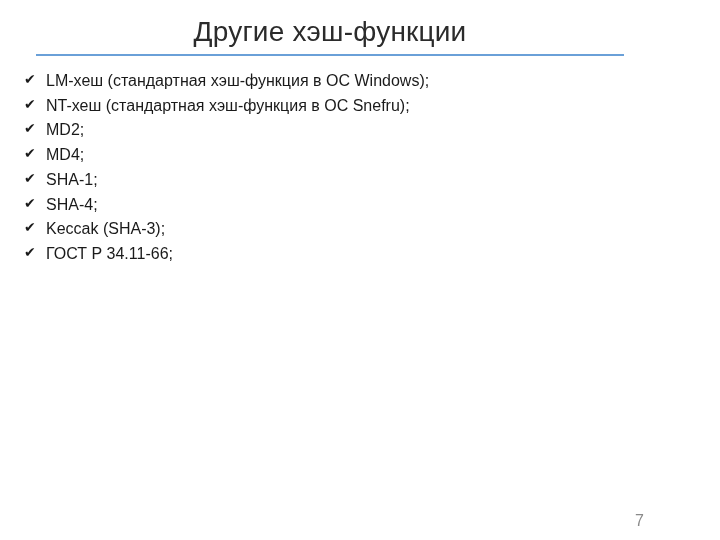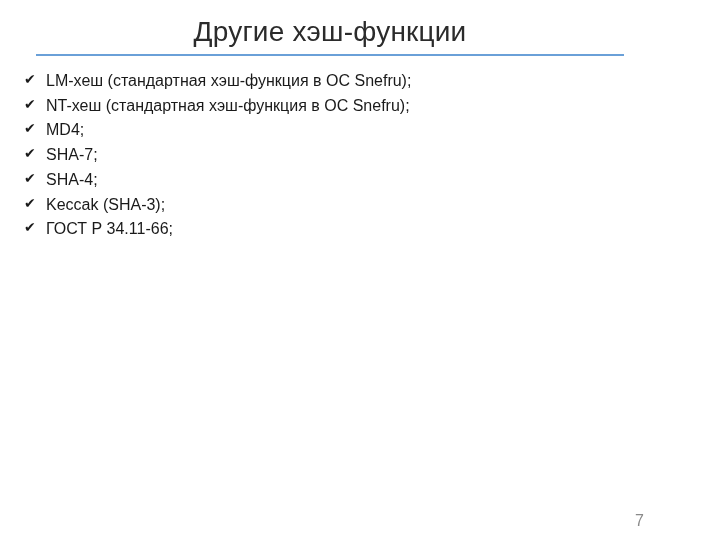--- a/index.html
+++ b/index.html
@@ -65,24 +65,25 @@
 </style>
 </head>
 <body>
 <div class="slide">
 
   <div class="title">Другие хэш-функции</div>
   <div class="rule"></div>
 
   <div class="content">
     <ul class="bullets">
-      <li>LM-хеш (стандартная хэш-функция в ОС Snefru);</li>
+      <li>LM-хеш (стандартная хэш-функция в ОС Windows);</li>
       <li>NT-хеш (стандартная хэш-функция в ОС Snefru);</li>
+      <li>MD2;</li>
       <li>MD4;</li>
-      <li>SHA-7;</li>
+      <li>SHA-1;</li>
       <li>SHA-4;</li>
       <li>Keccak (SHA-3);</li>
       <li>ГОСТ Р 34.11-66;</li>
     </ul>
   </div>
 
   <div class="pagenum">7</div>
 </div>
 
 </body></html>

